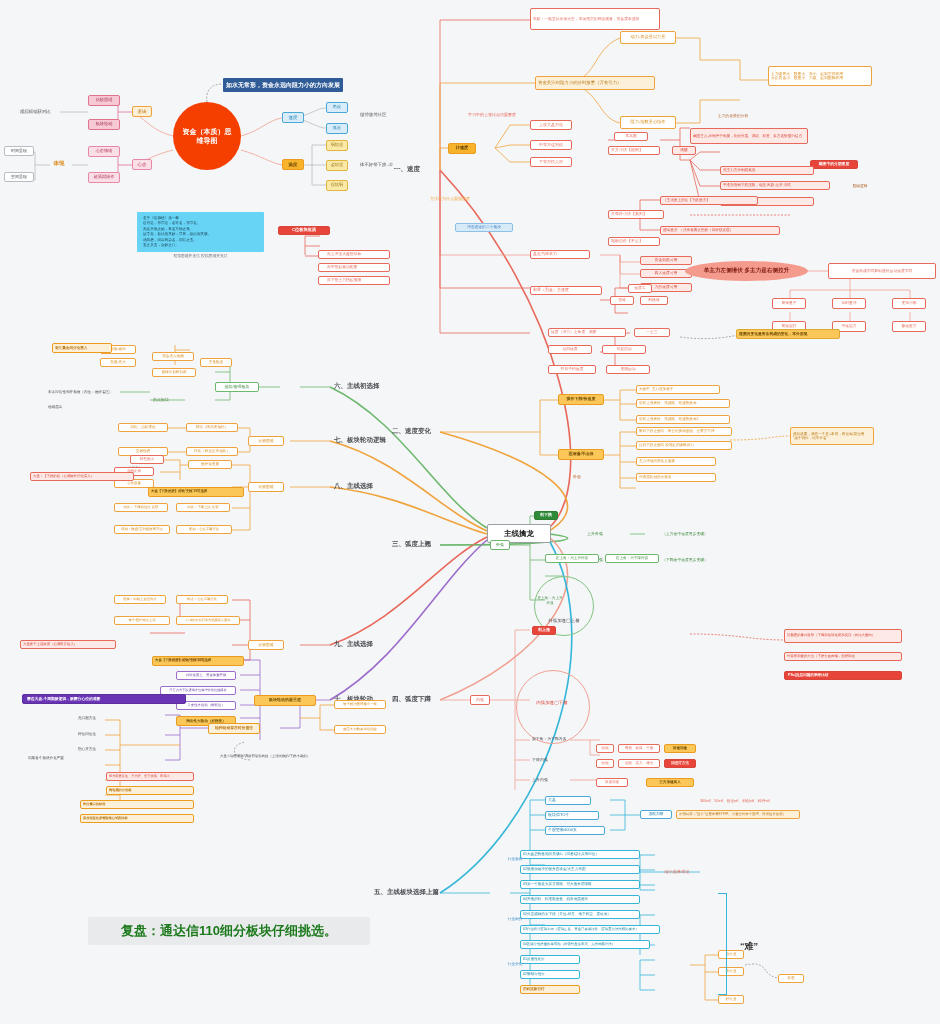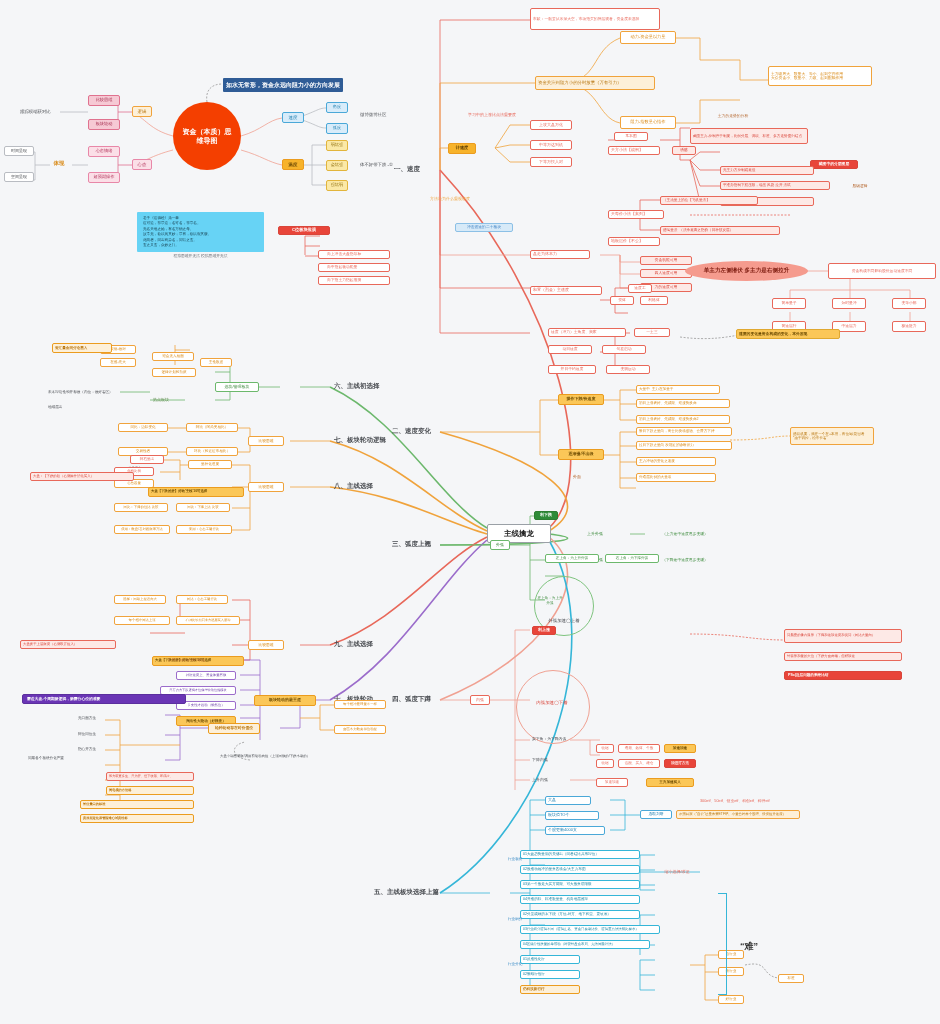--- a/index.html
+++ b/index.html
@@ -439,14 +439,15 @@
 <div class="nd p-pursolid lft" style="left:22px;top:694px;width:164px;height:10px;font-size:3.8px;padding-left:4px;">赛送大盘-个周期新逻辑，新赛分心位的准要</div>
 <div class="nd p-plain lft" style="left:26px;top:754px;width:60px;height:9px;font-size:3.6px;">同期各个板块分化严重</div>
 <div class="nd p-plain lft" style="left:76px;top:714px;width:40px;height:9px;font-size:3.6px;">无口面方生</div>
 <div class="nd p-plain lft" style="left:76px;top:730px;width:40px;height:9px;font-size:3.6px;">阿位同位生</div>
 <div class="nd p-plain lft" style="left:76px;top:745px;width:40px;height:9px;font-size:3.6px;">指心开方生</div>
 <div class="nd p-redf lft" style="left:106px;top:772px;width:88px;height:9px;font-size:3.2px;">和方取更多生、只为开、但下收限、即感应、</div>
 <div class="nd p-orgsolid lft" style="left:106px;top:786px;width:88px;height:9px;font-size:3.2px;background:#fdf0d9;color:#b7740c;">同电模的方法格</div>
 <div class="nd p-orgsolid lft" style="left:80px;top:800px;width:114px;height:9px;font-size:3.2px;background:#fdf0d9;color:#b7740c;">长位量口的标准</div>
 <div class="nd p-orgsolid lft" style="left:80px;top:814px;width:114px;height:9px;font-size:3.2px;background:#fdf0d9;color:#b7740c;">反加层定化课管因难心试反经标</div>
 
+<div id="footer-title">复盘：通达信110细分板块仔细挑选。</div>
 
 </div>
 
 </body></html>

